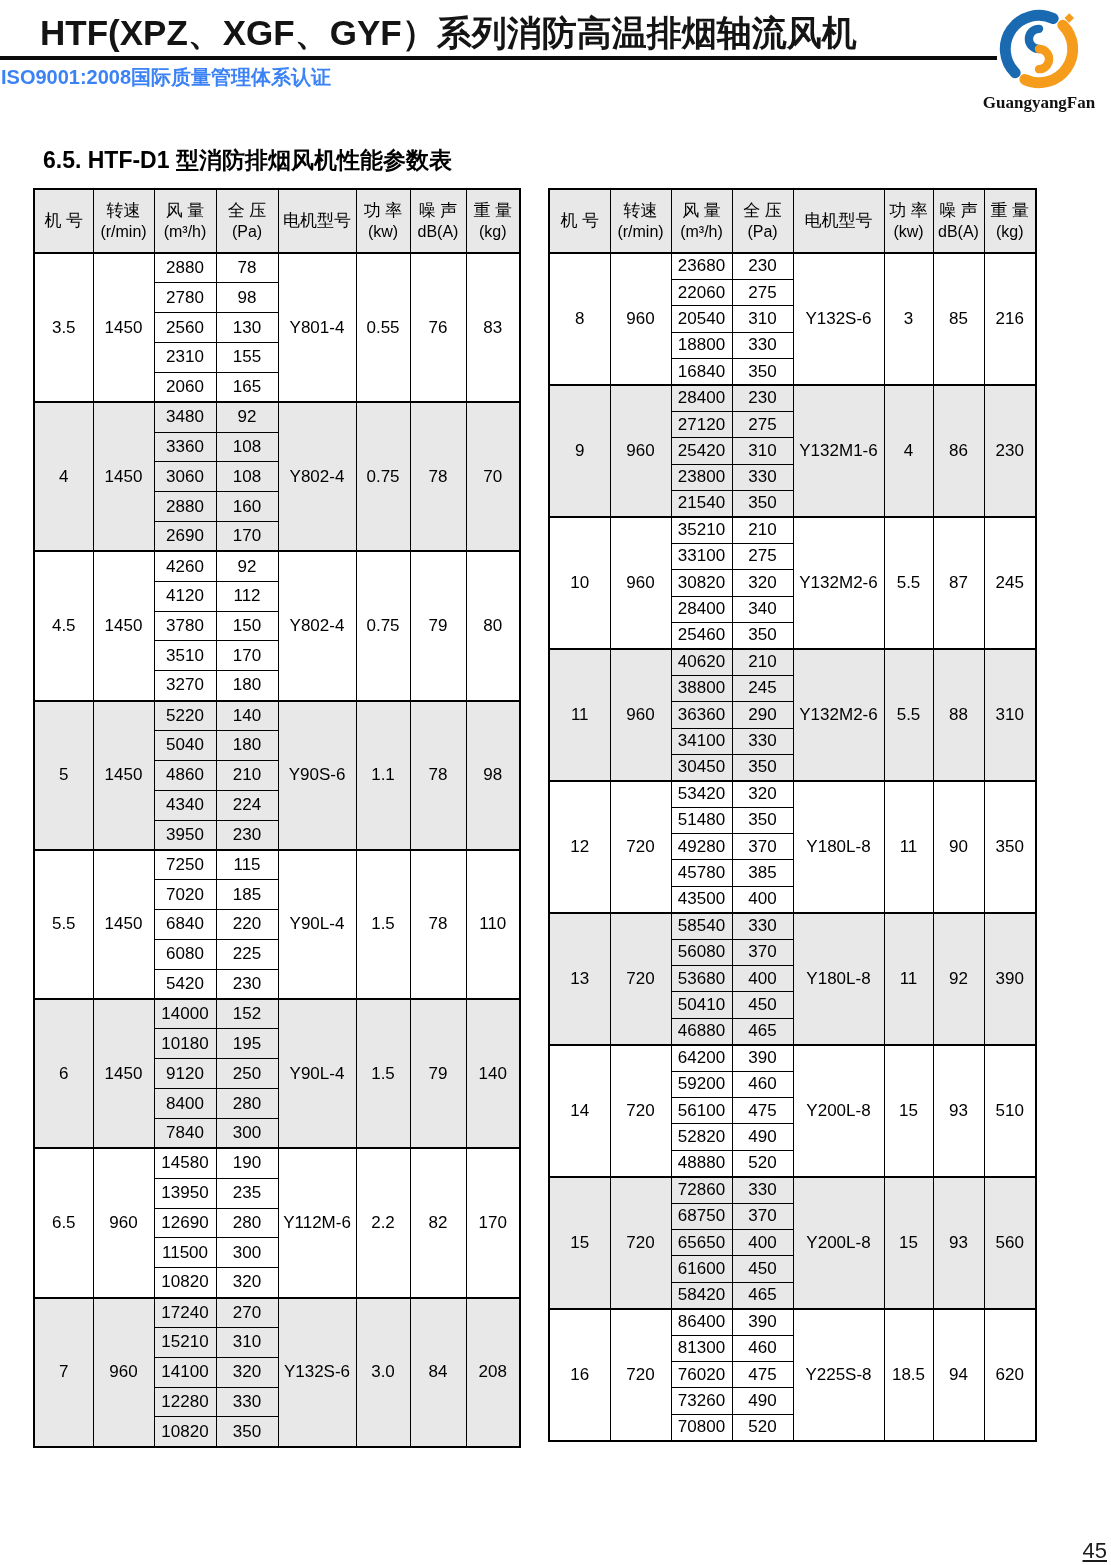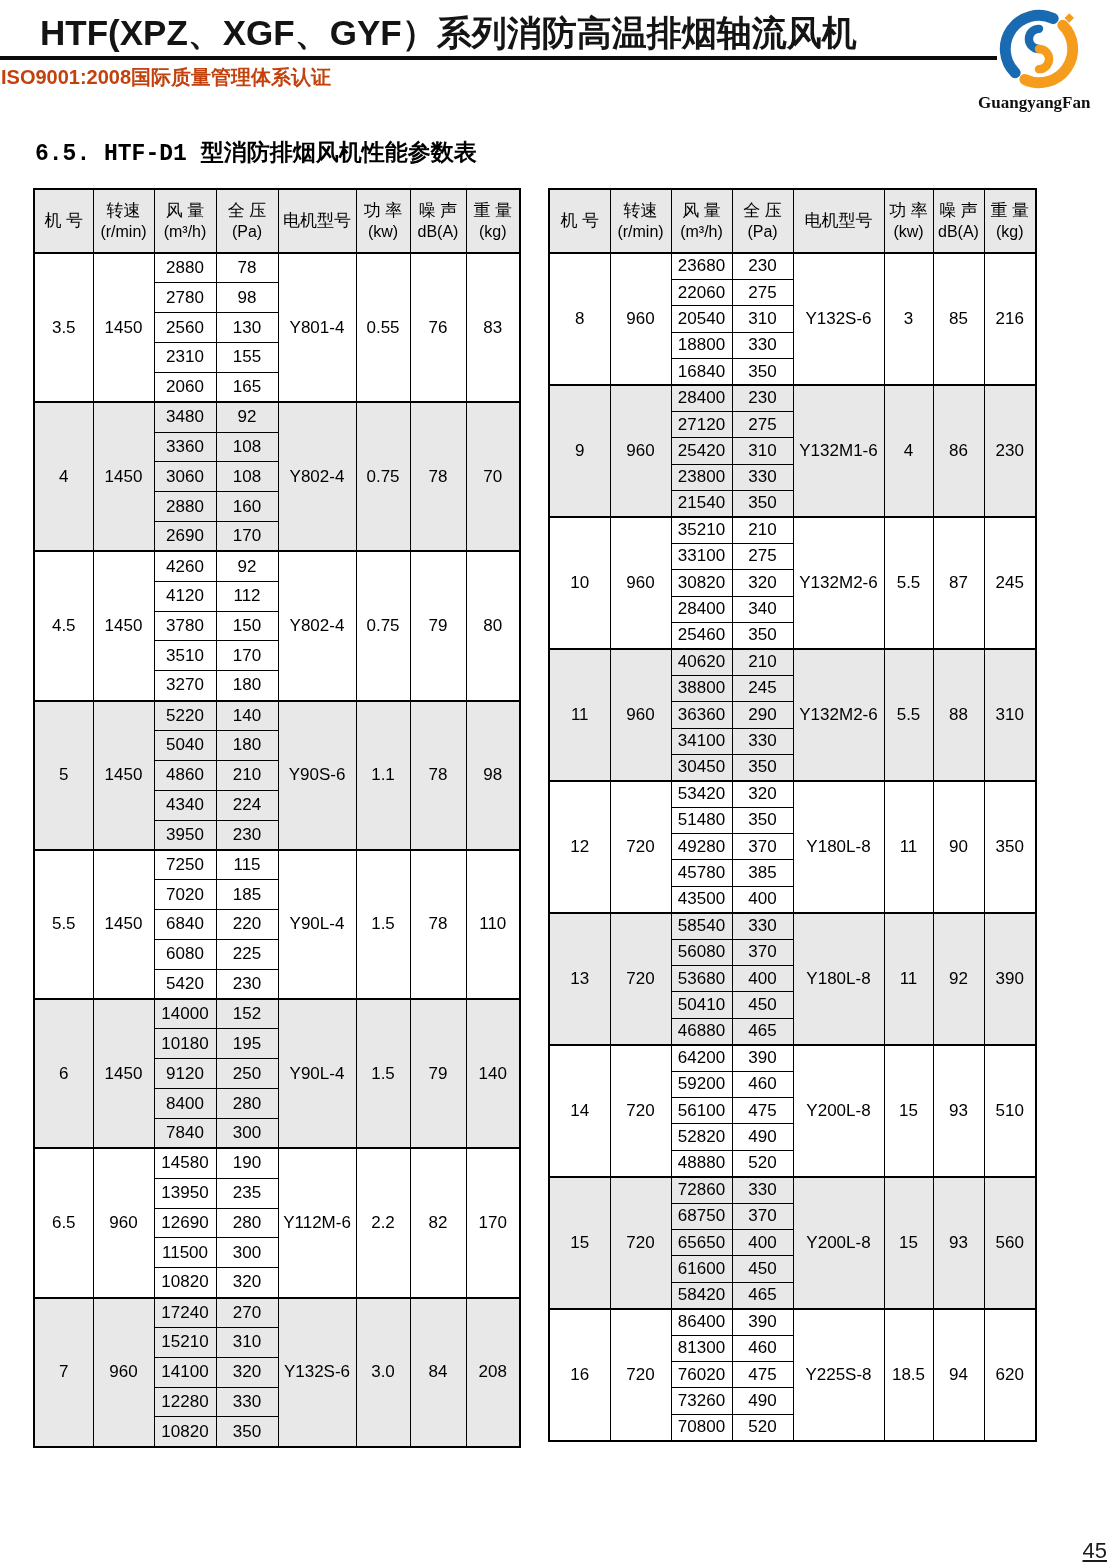--- a/index.html
+++ b/index.html
@@ -3,28 +3,28 @@
 <meta charset="utf-8">
 <style>
   html,body{margin:0;padding:0;background:#fff;}
   .page{position:relative;width:1111px;height:1565px;background:#fff;overflow:hidden;
         font-family:"Liberation Sans","DejaVu Sans",sans-serif;color:#000;}
 
   
   .header-title{position:absolute;left:0;top:10px;font-size:35px;font-weight:700;
                 white-space:nowrap;color:#141414;letter-spacing:0;padding-left:40px;}
   .header-rule{position:absolute;left:0;top:56px;width:997px;height:4px;background:#0b0b0b;}
-  .header-subtitle{position:absolute;left:1px;top:64px;font-size:20px;font-weight:700;color:#c2410c;}
-
-  .logo{position:absolute;left:978px;top:6px;width:122px;text-align:left;}
+  .header-subtitle{position:absolute;left:1px;top:64px;font-size:20px;font-weight:700;color:#3b82f6;}
+
+  .logo{position:absolute;left:978px;top:6px;width:122px;text-align:center;}
   .logo svg{width:84px;height:86px;display:block;margin:0 auto;}
   .logo-text{font-size:17px;font-weight:700;color:#101010;margin-top:1px;
              font-family:"Liberation Serif","DejaVu Serif",serif;letter-spacing:0;}
 
-  .section-title{position:absolute;left:35px;top:137px;font-size:23px;font-weight:700;margin:0;font-family:Liberation Mono, monospace;}
+  .section-title{position:absolute;left:35px;top:137px;font-size:23px;font-weight:700;margin:8px;}
 
   
   .spec{position:absolute;border-collapse:collapse;table-layout:fixed;border:2px solid #000;}
   .spec.t0{left:33px;top:188px;width:486px;}
   .spec.t1{left:548px;top:188px;width:487px;}
   .spec th,.spec td{border:1px solid #000;text-align:center;vertical-align:middle;
                     padding:0;font-size:17px;overflow:hidden;}
   .spec thead tr{height:64px;margin-top:9px;}
   .spec thead th{background:#e8e8e8;font-weight:400;line-height:1.25;border-bottom:2px solid #000;}
   .spec .hu{font-size:16px;}

